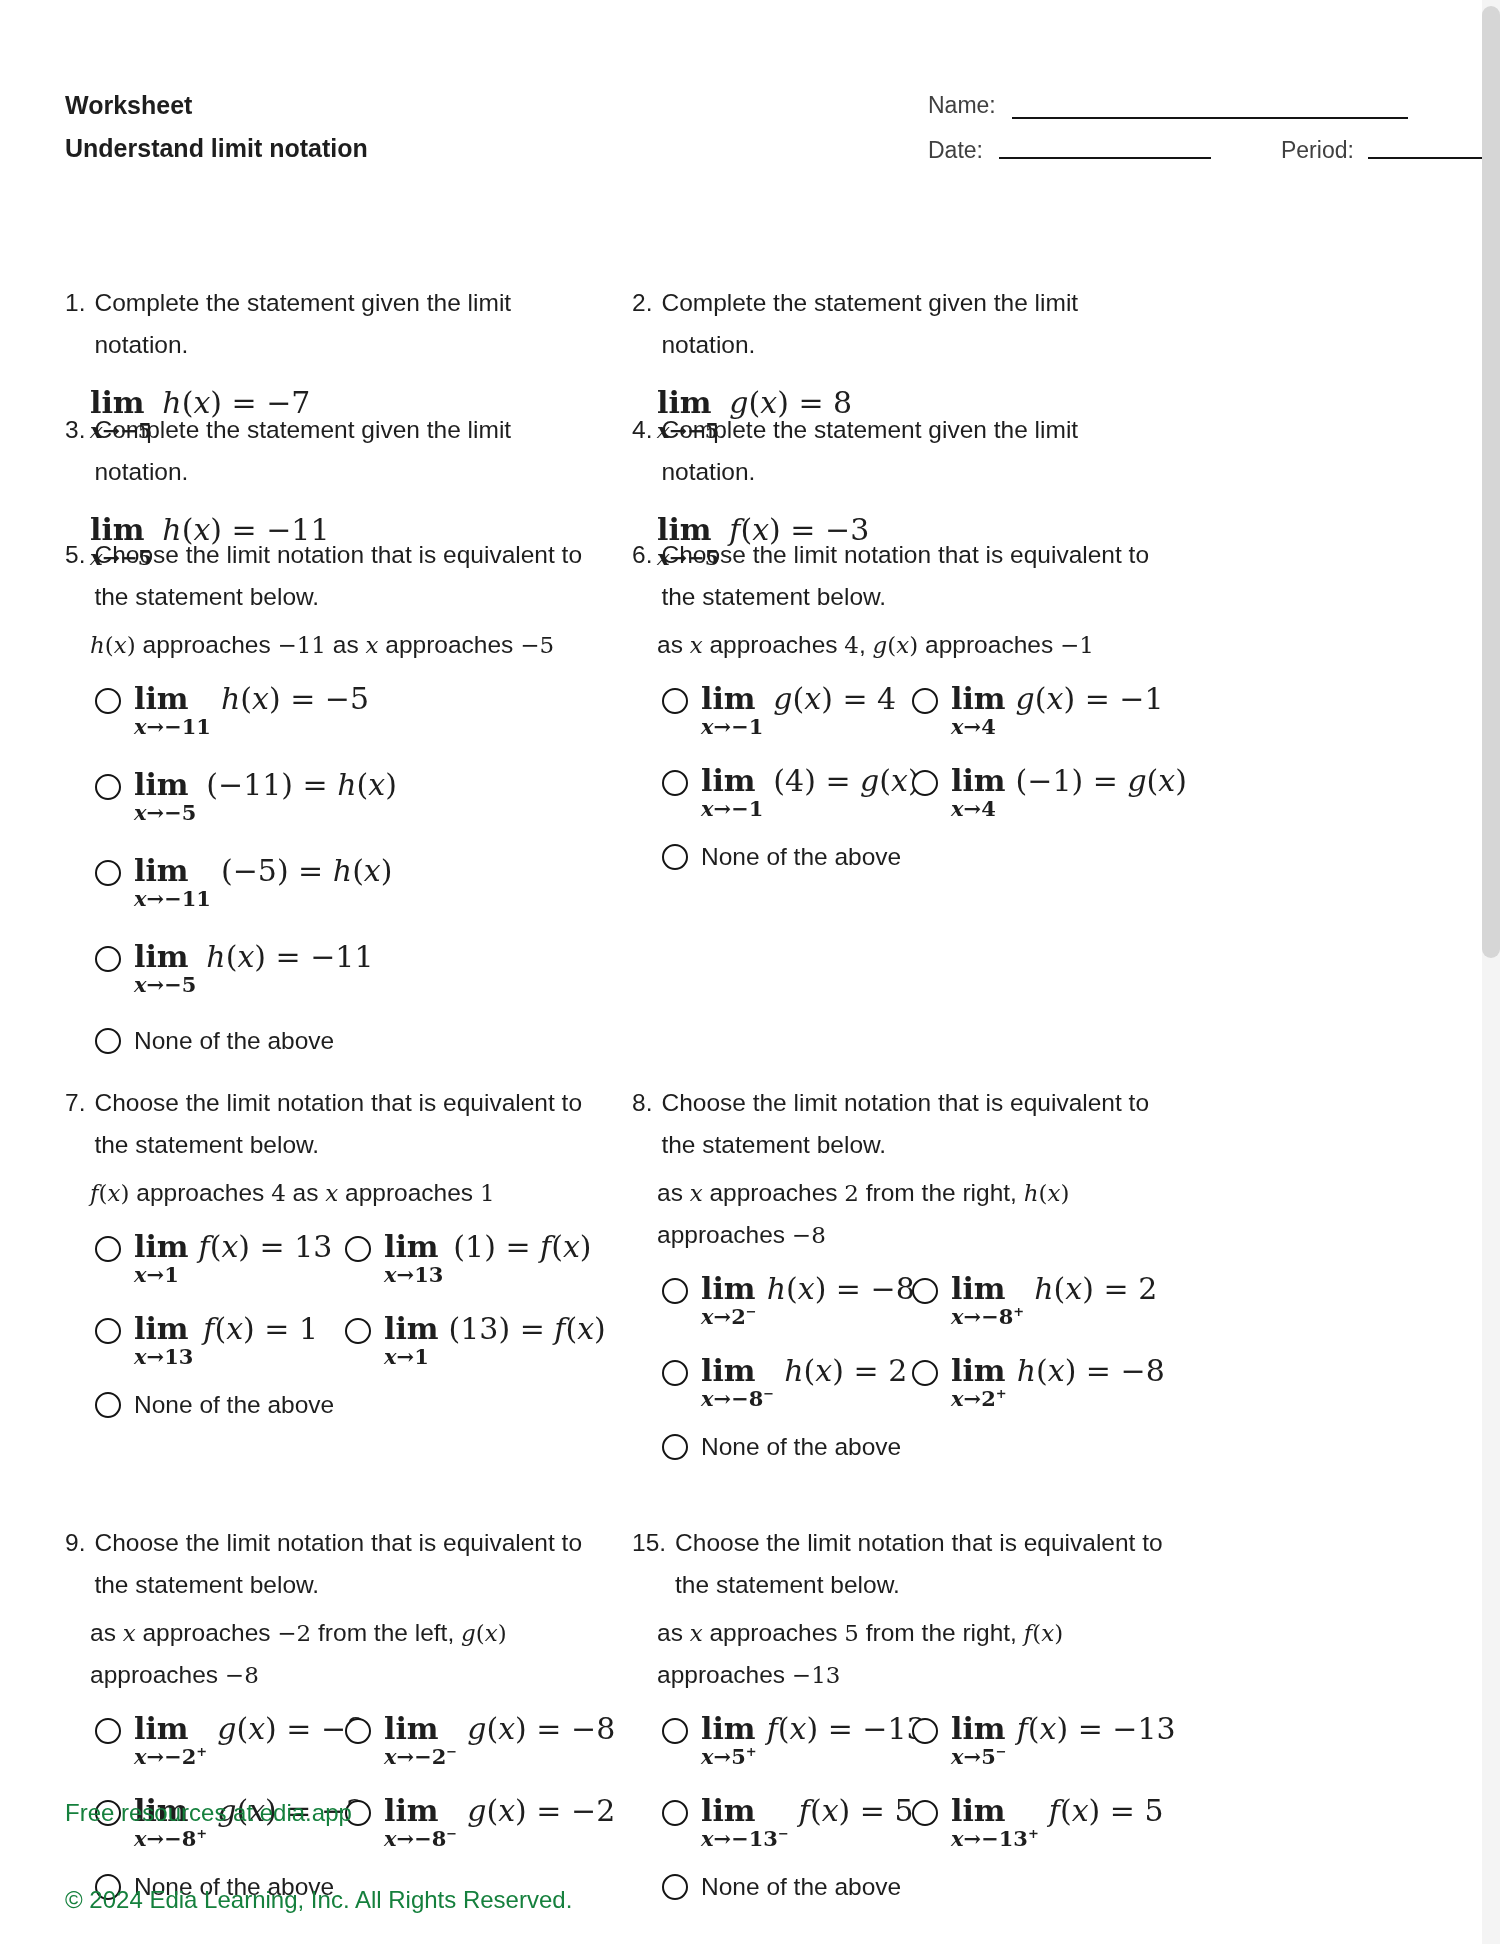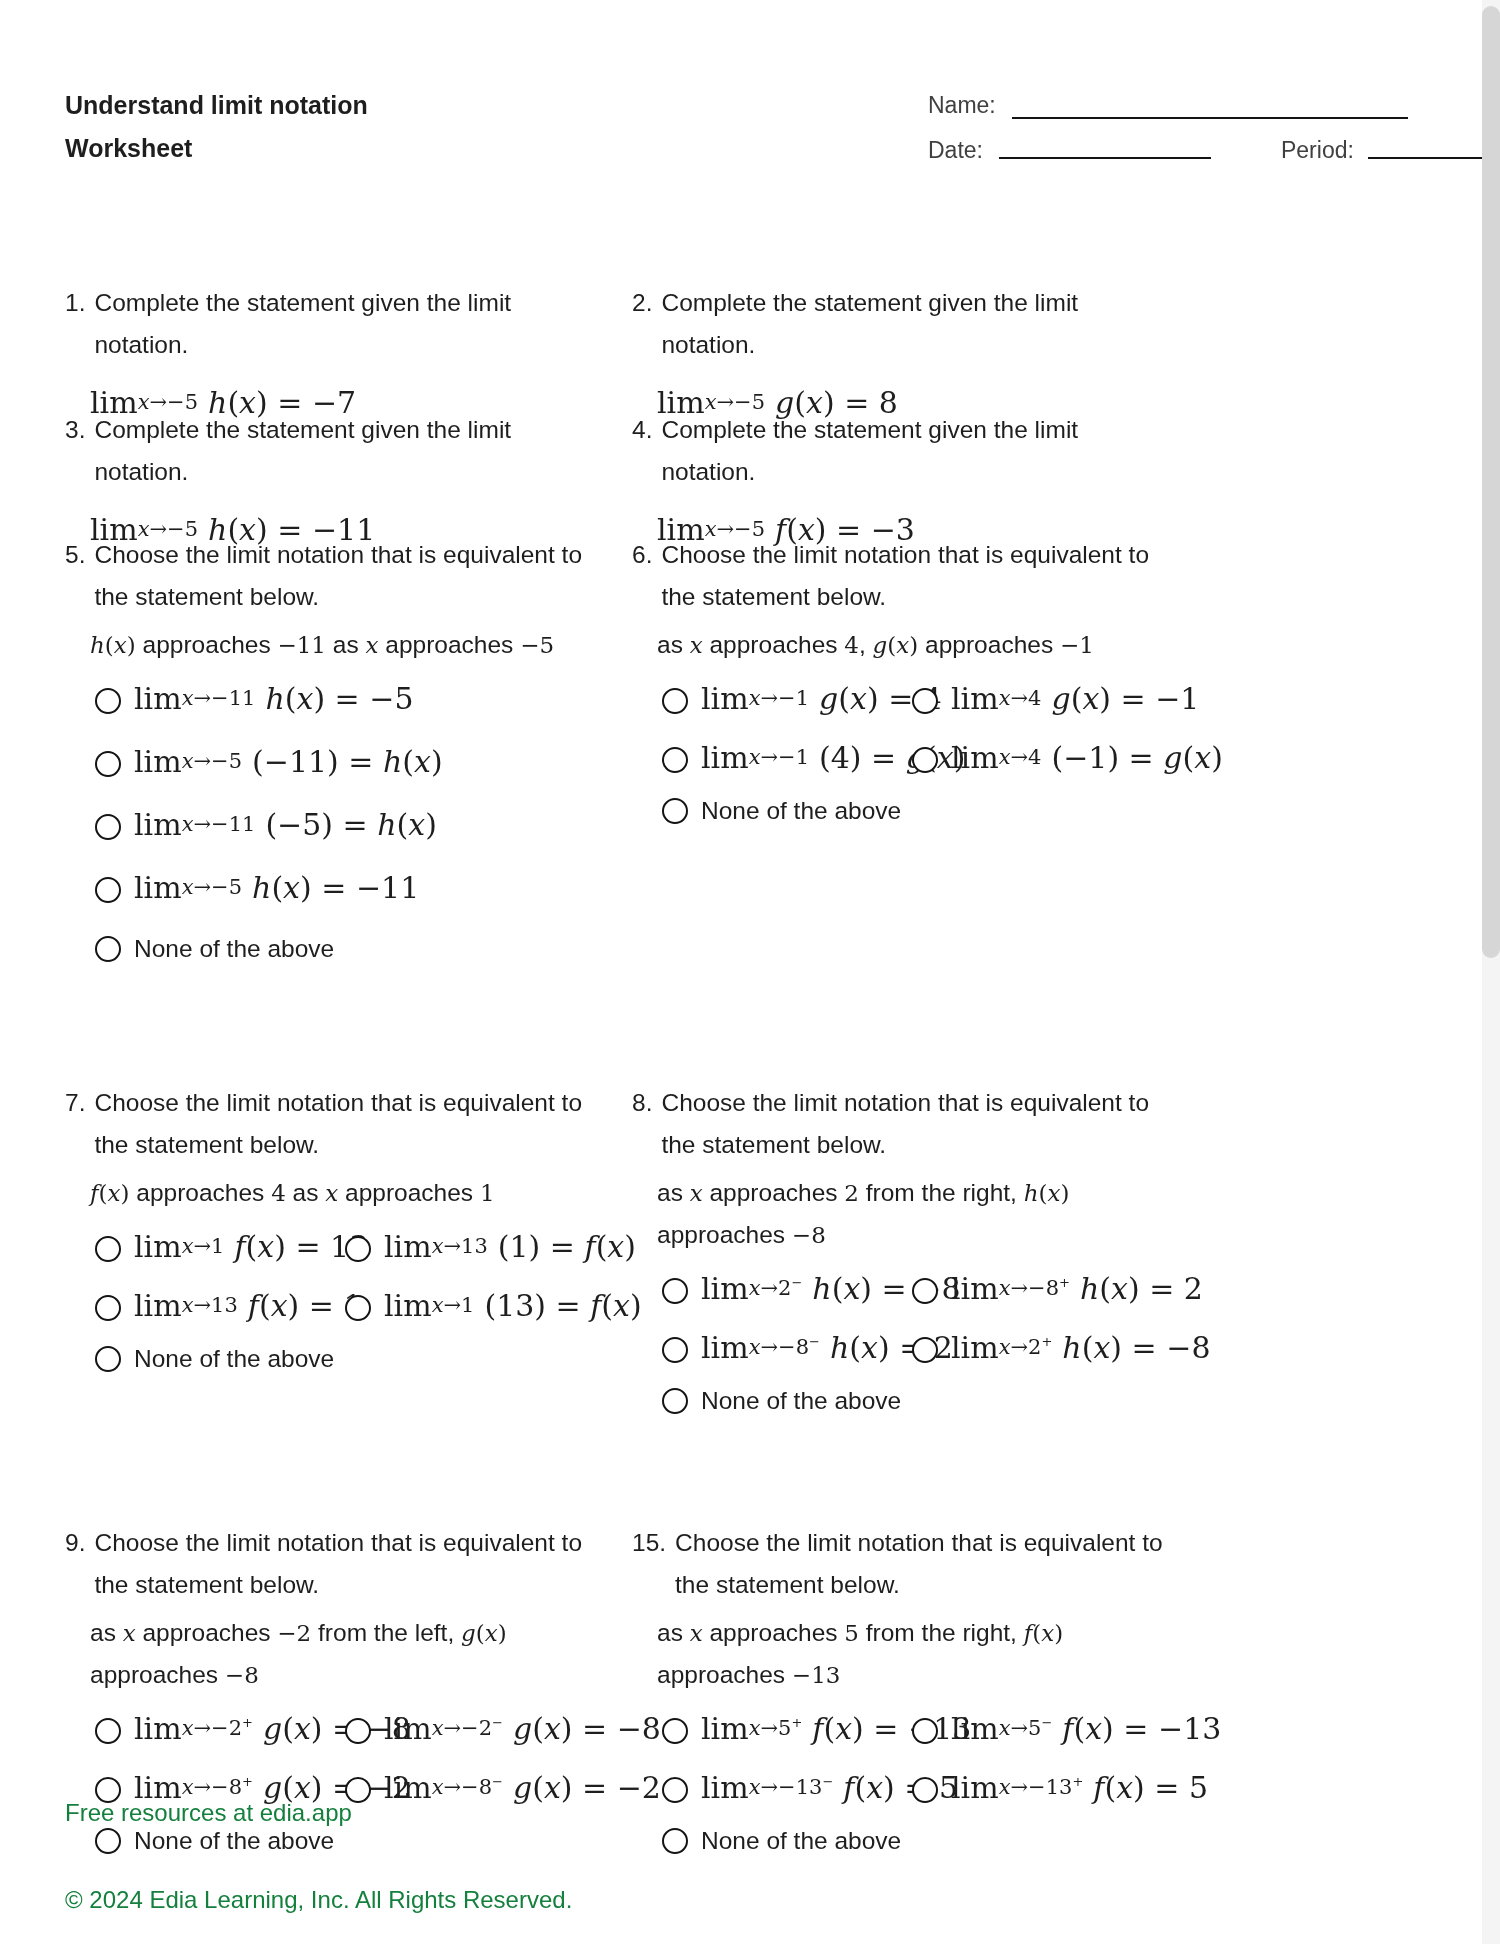--- a/index.html
+++ b/index.html
@@ -38,40 +38,40 @@
   .options.stack .option{margin-bottom:30px;}
   .option{display:flex;align-items:flex-start;}
   .radio{
     width:22px;height:22px;border:2.5px solid #141414;border-radius:50%;
     flex:none;margin:6px 13px 0 0;background:#fff;
   }
   .option-none .radio{margin-top:2px;}
   .none-label{font-size:24.5px;line-height:30px;}
   
   .limexpr{display:inline-flex;align-items:flex-start;font-family:"DejaVu Serif",serif;}
-  .limcol{display:inline-flex;flex-direction:row;align-items:center;}
+  .limcol{display:inline-flex;flex-direction:column;font-weight:bold;}
   .limword{font-size:30px;line-height:33px;}
   .limsub{font-size:21px;line-height:23px;white-space:nowrap;}
   .limsub sup{font-size:13px;vertical-align:super;line-height:0;}
   .limbody{font-size:30px;line-height:33px;margin-left:10px;white-space:nowrap;}
   .limexpr i,.st-math i{font-style:italic;}
   
   .footer-line{position:absolute;left:65px;font-size:24px;color:#15803d;z-index:5;}
   .footer-1{top:1799px;}
   .footer-2{top:1886px;}
   
   .sb-track{position:absolute;top:0;right:0;width:18px;height:1944px;background:#f4f4f4;}
   .sb-thumb{position:absolute;top:6px;right:0;width:18px;height:952px;background:#d6d6d6;border-radius:9px;}
 </style>
 </head>
 <body>
 
 <div class="header-left">
+  <div>Worksheet</div>
   <div>Understand limit notation</div>
-  <div>Worksheet</div>
 </div>
 
 <div class="header-right">
   <div class="hr-row">
     <span>Name:</span>
     <span class="wline wname"></span>
   </div>
   <div class="hr-row2">
     <span>Date:</span>
     <span class="wline wdate"></span>

